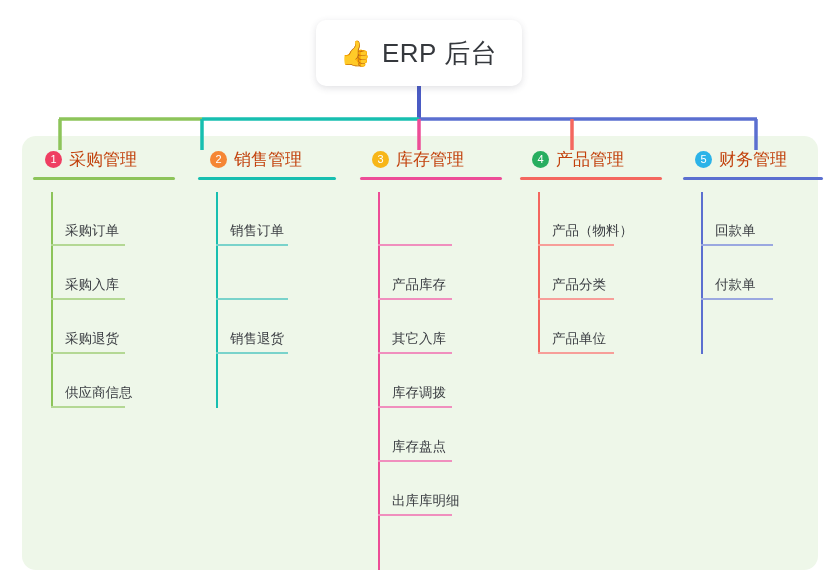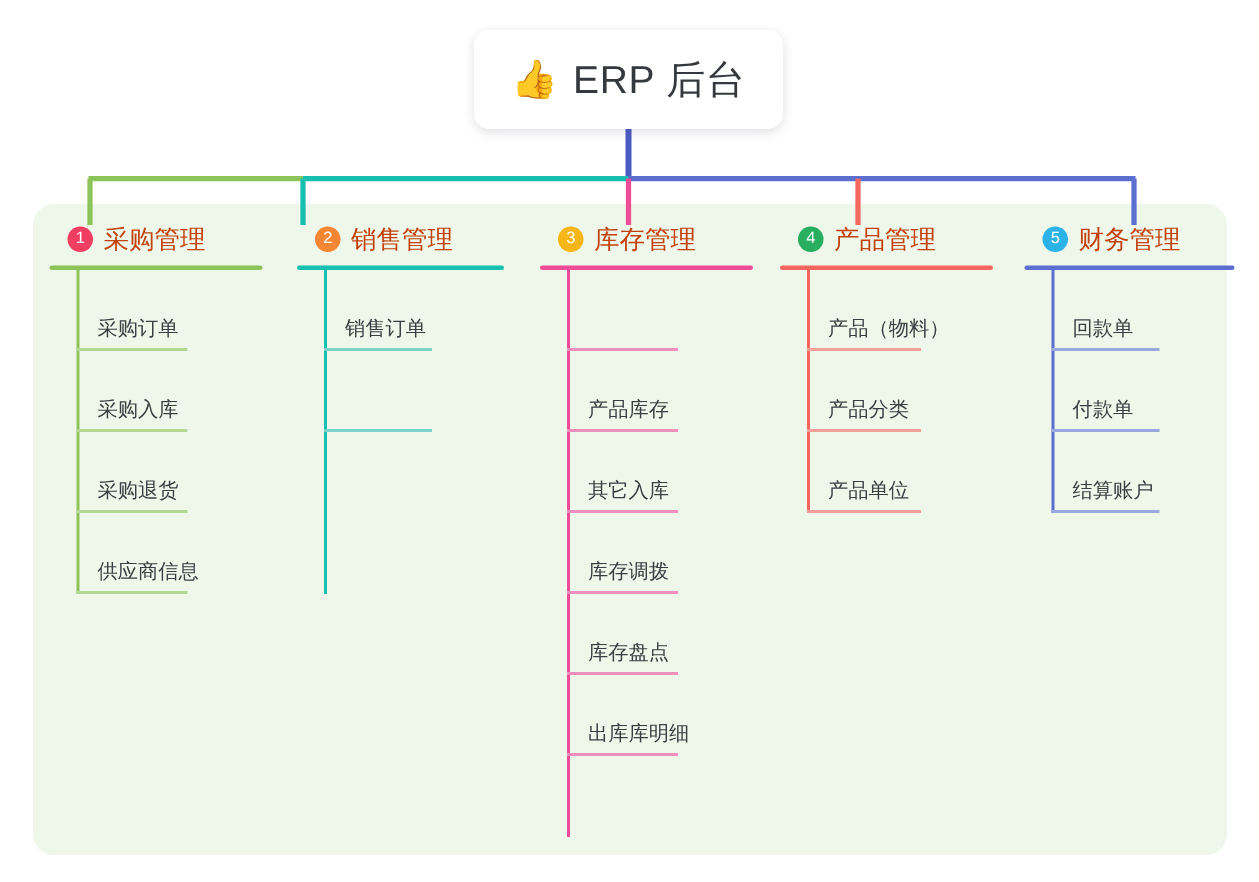--- a/index.html
+++ b/index.html
@@ -100,21 +100,21 @@
     white-space: nowrap;
   }
   .head-rule {
     height: 3px;
     border-radius: 2px;
     margin-top: 5px;
   }
 
   .children {
     position: relative;
-    margin-top: 0;
+    margin-top: 12px;
     padding-left: 18px;
     box-sizing: border-box;
   }
   .spine {
     position: absolute;
     left: 18px;
     top: 0;
     width: 2px;
   }
   .leaf {
@@ -195,20 +195,24 @@
         <div class="head-rule" style="background: rgb(23, 191, 176); width: 138px;"></div>
         <div class="children">
           <div class="spine" style="background: rgb(23, 191, 176); height: 216px;"></div>
           <div class="leaf">
             <div class="leaf-label">销售订单</div>
             <div class="leaf-rule" style="background: rgb(121, 211, 203); width: 72px;"></div>
           </div>
           <div class="leaf">
             <div class="leaf-rule" style="background: rgb(121, 211, 203); width: 72px;"></div>
           </div>
+          <div class="leaf">
+            <div class="leaf-label">销售退货</div>
+            <div class="leaf-rule" style="background: rgb(121, 211, 203); width: 72px;"></div>
+          </div>
         </div>
       </div>
       <div class="column" style="left: 360px; width: 142px;">
         <div class="col-head">
           <span class="badge" style="background: rgb(247, 182, 24);">3</span>
           <span class="col-title">库存管理</span>
         </div>
         <div class="head-rule" style="background: rgb(237, 77, 151); width: 142px;"></div>
         <div class="children">
           <div class="spine" style="background: rgb(237, 77, 151); height: 378px;"></div>
@@ -268,21 +272,17 @@
         <div class="children">
           <div class="spine" style="background: rgb(91, 111, 208); height: 162px;"></div>
           <div class="leaf">
             <div class="leaf-label">回款单</div>
             <div class="leaf-rule" style="background: rgb(154, 168, 224); width: 72px;"></div>
           </div>
           <div class="leaf">
             <div class="leaf-label">付款单</div>
             <div class="leaf-rule" style="background: rgb(154, 168, 224); width: 72px;"></div>
           </div>
-          <div class="leaf">
-            <div class="leaf-label">结算账户</div>
-            <div class="leaf-rule" style="background: rgb(154, 168, 224); width: 72px;"></div>
-          </div>
         </div>
       </div>
     </div>
 
 </div>
 
 </body></html>

